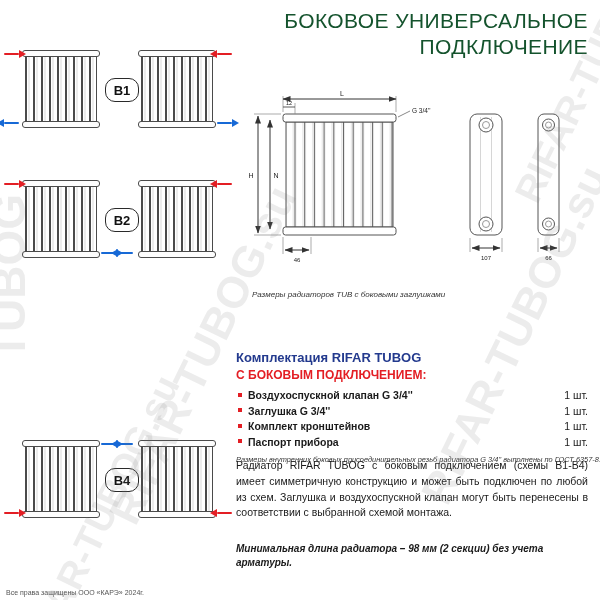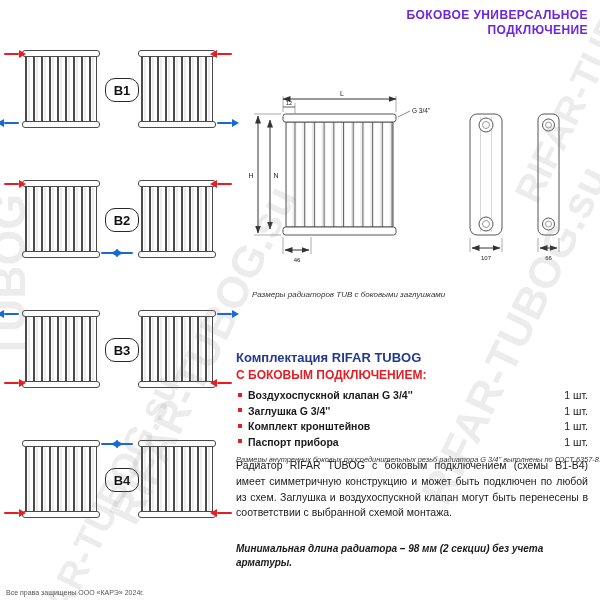--- a/index.html
+++ b/index.html
@@ -1,21 +1,21 @@
 <!DOCTYPE html>
 <html style="--supply: #e31e24; --return: #1769d6; --accent: #e31e24; --heading: #233a8e;"><head>
 <meta charset="utf-8">
 <style>
   html,body{margin:0;padding:0;background:#fff;}
   .page{position:relative;width:600px;height:600px;background:#fff;overflow:hidden;
         font-family:"Liberation Sans",sans-serif;color:#1a1a1a;}
 
   
-  .title{position:absolute;top:8px;right:12px;text-align:right;font-weight:700;
-         font-size:12px;line-height:1.25;letter-spacing:.4px;color:#6d28d9;}
+  .title{position:absolute;top:8px;right:12px;text-align:right;font-weight:400;
+         font-size:21px;line-height:1.25;letter-spacing:.4px;color:#14532d;}
 
   
   .wm-layer{position:absolute;inset:0;pointer-events:none;z-index:6;overflow:hidden;}
   .wm{position:absolute;font-weight:700;color:rgba(120,120,120,.14);white-space:nowrap;}
   .wm1{left:-74px;top:250px;font-size:46px;transform:rotate(-90deg);}
   .wm2{left:18px;top:330px;font-size:44px;transform:rotate(-64deg);}
   .wm3{left:330px;top:310px;font-size:44px;transform:rotate(-64deg);}
   .wm4{left:452px;top:60px;font-size:38px;transform:rotate(-64deg);}
   .wm5{left:-60px;top:500px;font-size:38px;transform:rotate(-64deg);}
 
@@ -104,33 +104,20 @@
     <div class="scheme-label">В2</div>
     <div class="rad rad-r">
         <div class="tubes"></div>
       </div>
     <span class="arrow supply dir-right a-top slot-A"></span>
     <span class="arrow return dir-right a-bot slot-B"></span>
     <span class="arrow supply dir-left a-top slot-D"></span>
     <span class="arrow return dir-left a-bot slot-C"></span>
   </div>
 
-  <div class="scheme-row row-b3">
-    <div class="rad rad-l">
-        <div class="tubes"></div>
-      </div>
-    <div class="scheme-label">В3</div>
-    <div class="rad rad-r">
-        <div class="tubes"></div>
-      </div>
-    <span class="arrow return dir-left a-top slot-A"></span>
-    <span class="arrow supply dir-right a-bot slot-A"></span>
-    <span class="arrow return dir-right a-top slot-D"></span>
-    <span class="arrow supply dir-left a-bot slot-D"></span>
-  </div>
 
   <div class="scheme-row row-b4">
     <div class="rad rad-l">
         <div class="tubes"></div>
       </div>
     <div class="scheme-label">В4</div>
     <div class="rad rad-r">
         <div class="tubes"></div>
       </div>
     <span class="arrow return dir-right a-top slot-B"></span>

